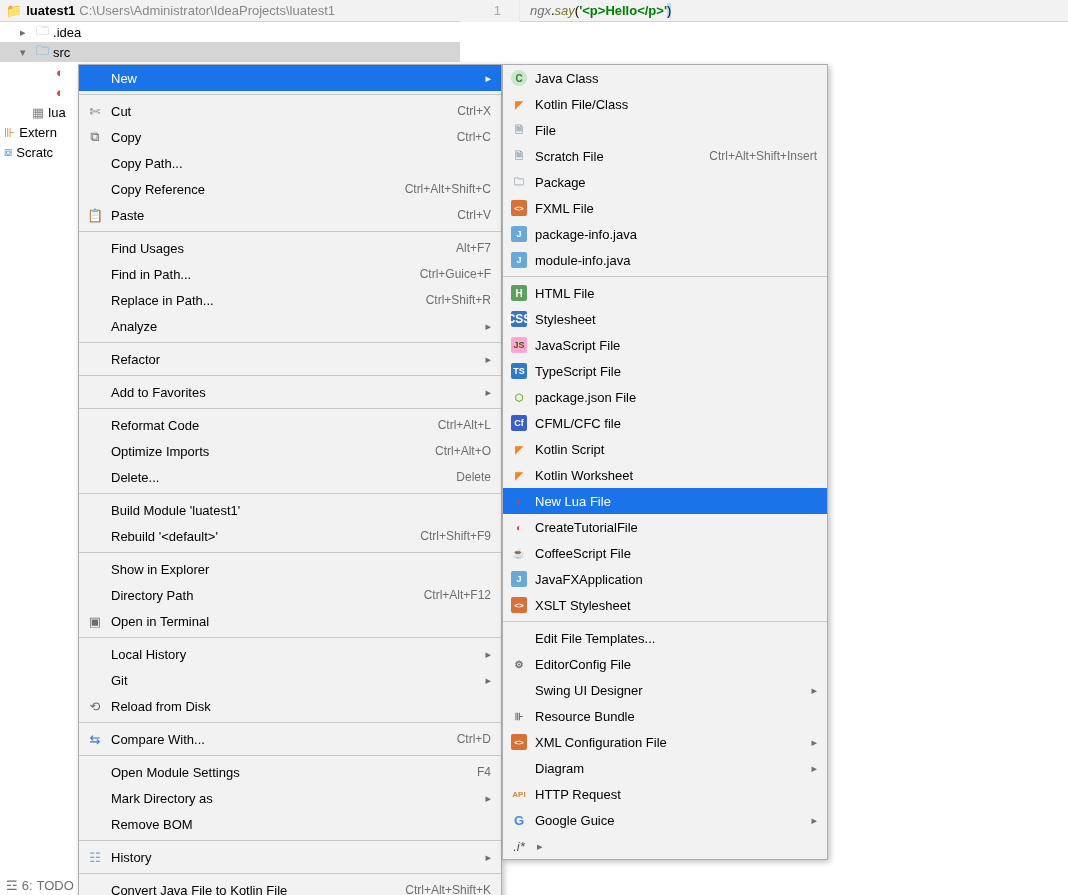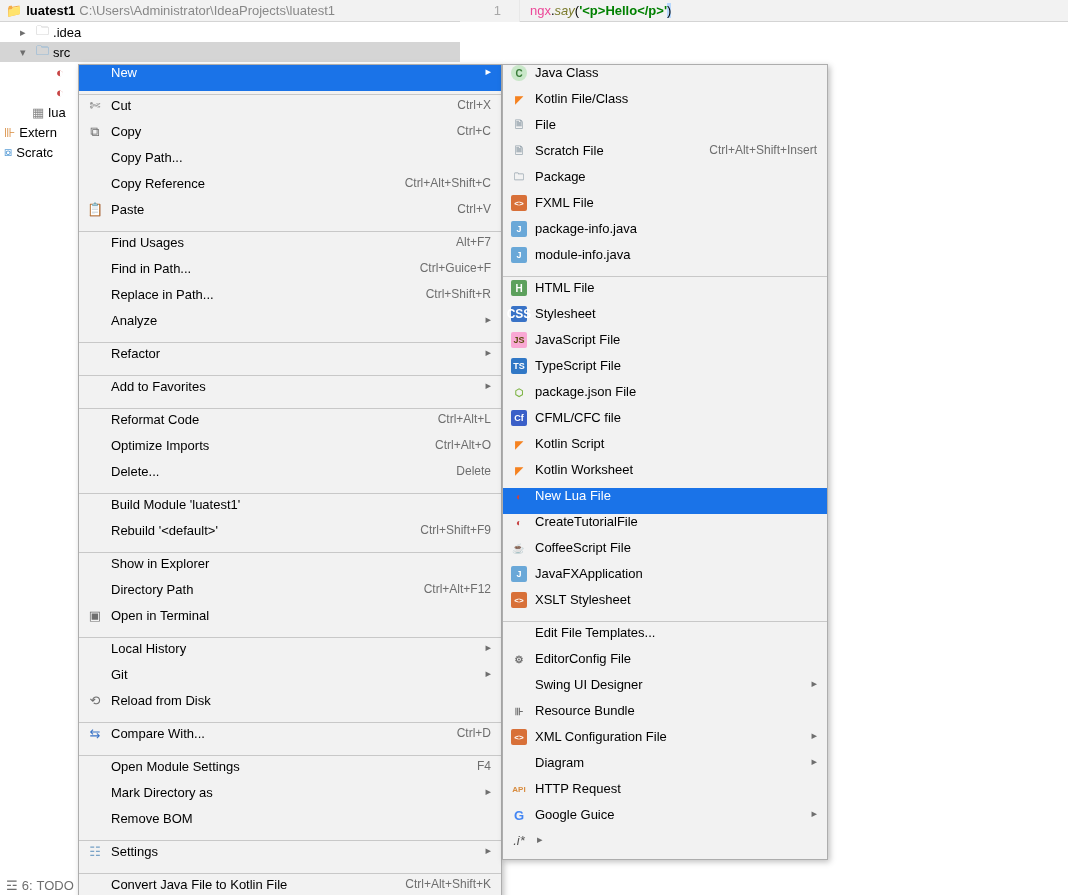--- a/index.html
+++ b/index.html
@@ -6,37 +6,37 @@
 body { background: #fff; width: 1068px; height: 895px; position: relative; overflow: hidden; }
 
 .topbar { display: flex; height: 22px; border-bottom: 1px solid #d4d4d4; background: #f2f2f2; align-items: center; }
 .breadcrumb { display: flex; align-items: center; padding: 0 6px; gap: 4px; }
 .breadcrumb .proj { font-weight: bold; color: #000; }
 .breadcrumb .path { color: #888; }
 
 .editor-area { position: absolute; left: 460px; top: 0; right: 0; display: flex; height: 22px; }
 .gutter { width: 60px; text-align: right; padding-right: 18px; color: #a8a8a8; background: #f2f2f2; border-right: 1px solid #e8e8e8; line-height: 22px; }
 .code { padding-left: 10px; line-height: 22px; font-family: "Consolas", monospace; font-size: 13px; }
-.code .ident { color: #ec4899; }
+.code .ident { color: #737373; font-style: italic; }
 .code .dot { color: #000; }
 .code .fn { color: #7a7a2b; font-style: italic; }
 .code .paren { color: #000; }
 .code .str { color: #008000; font-weight: bold; }
 .sel { background: #b8d8fd; }
 
 .tree { position: absolute; left: 0; top: 22px; width: 460px; }
 .tree-row { display: flex; align-items: center; height: 20px; padding-left: 4px; gap: 4px; color: #000; }
 .tree-row .arrow { width: 12px; color: #6e6e6e; font-size: 11px; }
 .tree-row.sel { background: #d5d5d5; }
 
 .ctxmenu { position: absolute; background: #f2f2f2; border: 1px solid #adadad; box-shadow: 2px 2px 6px rgba(0,0,0,0.25); }
 .menu1 { left: 78px; top: 64px; width: 424px; }
 .menu2 { left: 502px; top: 64px; width: 326px; }
 
-.mrow { display: flex; align-items: flex-start; height: 26px; padding: 0 10px 0 6px; cursor: default; }
+.mrow { display: flex; align-items: center; height: 26px; padding: 0 10px 0 6px; cursor: default; }
 .mrow.hi { background: #1a73e8; color: #fff; }
 .mrow .mico { width: 20px; display: flex; justify-content: center; color: #6e6e6e; }
 .mrow.hi .mico { color: #fff; }
 .mrow .mlbl { flex: 1; padding-left: 6px; }
 .mrow .mscut { color: #6e6e6e; font-size: 12px; }
 .mrow .msub { color: #6e6e6e; font-size: 11px; padding-left: 8px; }
 .mrow.hi .msub { color: #fff; }
 .msep { height: 1px; background: #c8c8c8; margin: 3px 0; }
 
 .ficon { width:16px; height:16px; display:inline-flex; align-items:center; justify-content:center; font-size:10px; font-weight:bold; border-radius:2px; }
@@ -246,21 +246,21 @@
       <span class="mlbl">Mark Directory as</span>
       <span class="msub">▸</span>
     </div>
   <div class="mrow">
       <span class="mico"></span>
       <span class="mlbl">Remove BOM</span>
     </div>
   <div class="msep"></div>
   <div class="mrow">
       <span class="mico" style="color:#7aa3c7">☷</span>
-      <span class="mlbl">Settings</span>
+      <span class="mlbl">History</span>
       <span class="msub">▸</span>
     </div>
   <div class="msep"></div>
   <div class="mrow">
       <span class="mico"></span>
       <span class="mlbl">Convert Java File to Kotlin File</span>
       <span class="mscut">Ctrl+Alt+Shift+K</span>
     </div>
 
 </div>

